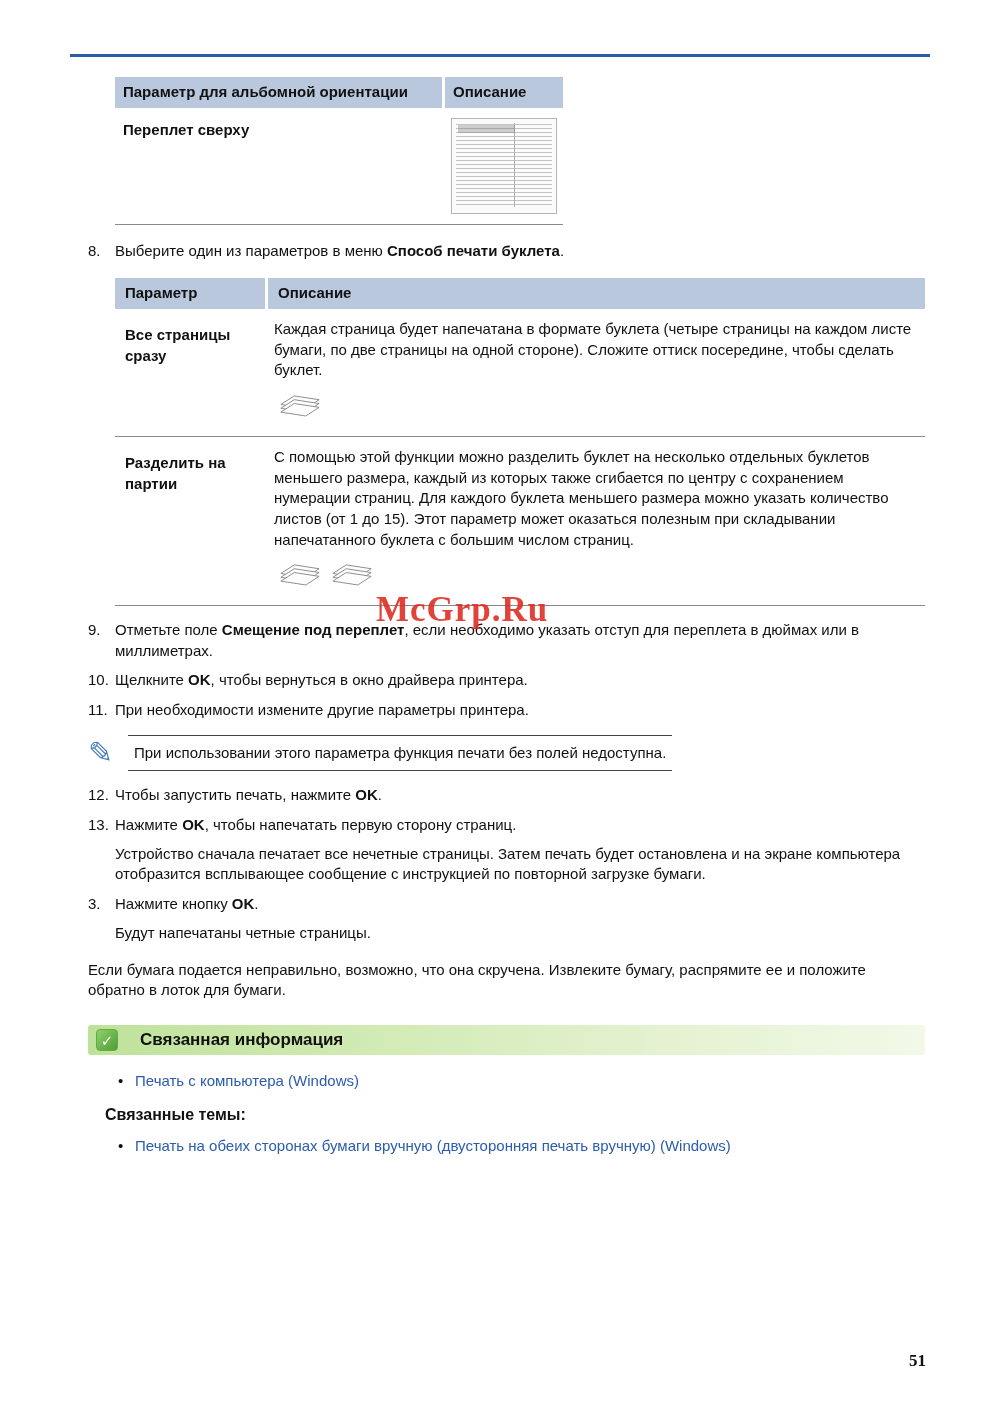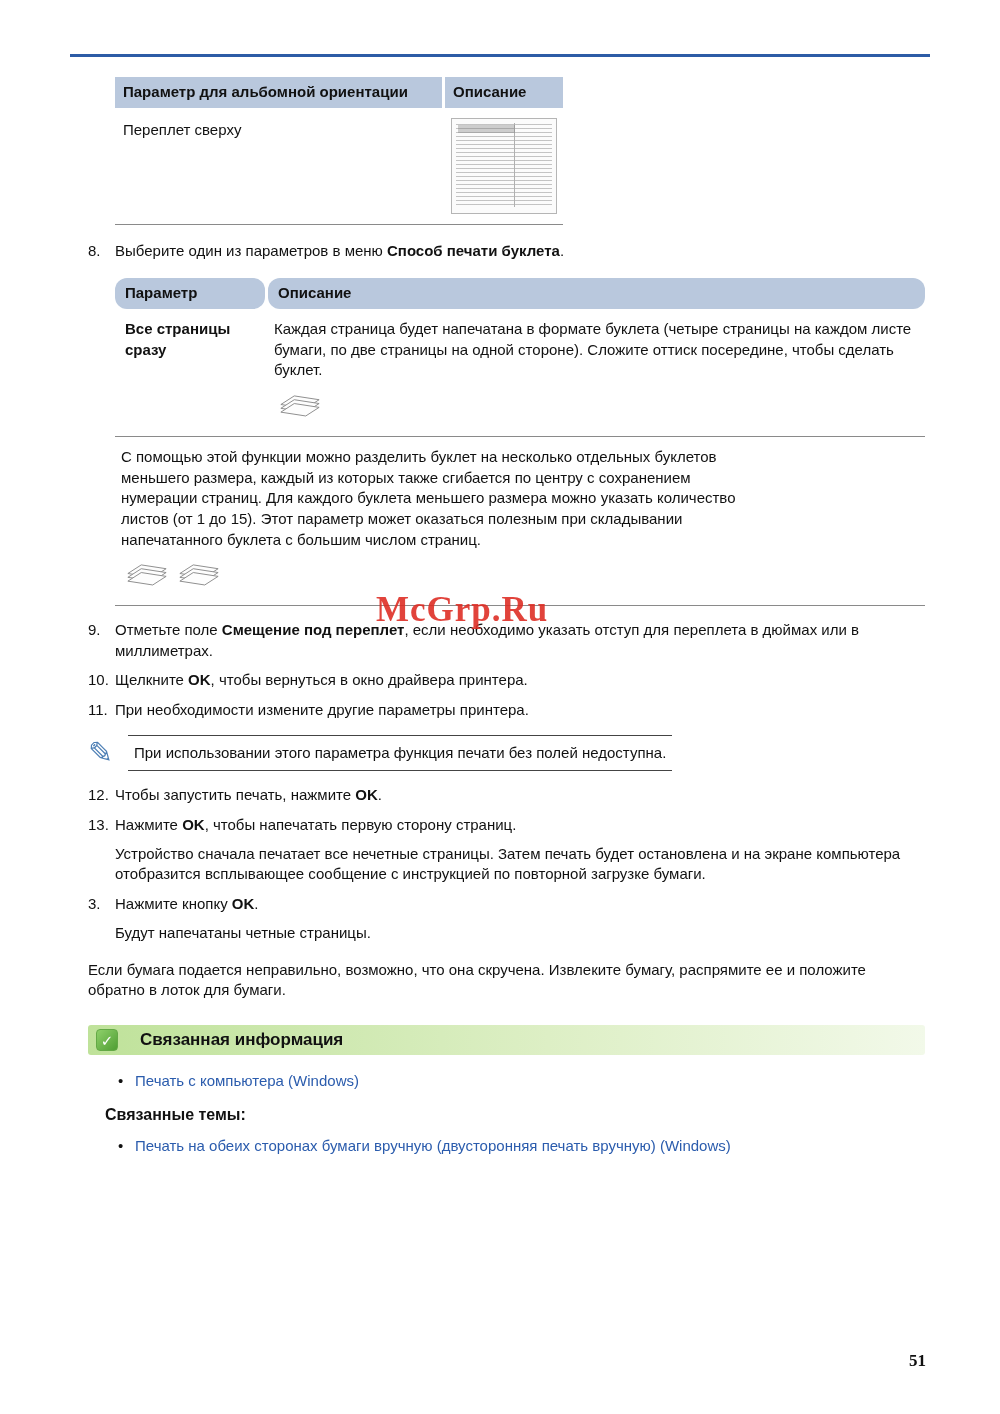--- a/index.html
+++ b/index.html
@@ -13,21 +13,21 @@
   .top-rule { height:3px; background:#2d5ca6; margin:54px 70px 20px 70px; }
   .content { padding:0 75px 0 88px; }
 
   
   .tbl1 { margin-left:27px; width:448px; margin-bottom:16px; }
   .tbl1 .trow { display:flex; }
   .tbl1 .head .cell { background:#b9c8dd; font-weight:bold; padding:5px 8px; }
   .tbl1 .c1 { width:327px; margin-right:3px; }
   .tbl1 .c2 { width:118px; }
   .tbl1 .body { border-bottom:1px solid #8a8a8a; }
-  .tbl1 .body .c1 { font-weight:normal; padding:12px 8px; }
+  .tbl1 .body .c1 { font-weight:bold; padding:12px 8px; }
   .tbl1 .body .c2 { padding:10px 0; display:flex; justify-content:center; align-items:flex-start; }
 
   
   .prev { position:relative; background:#fbfbfb; }
   .prev1 { width:106px; height:96px; border:1px solid #b5b5b5; overflow:hidden; }
   .prev1 .lines {
     position:absolute; left:4px; right:4px; top:5px; bottom:8px;
     background-image:repeating-linear-gradient(to bottom, rgba(150,150,150,.55) 0 1px, transparent 1px 4px);
   }
   .prev1 .vline { position:absolute; top:4px; bottom:6px; left:60%; width:1px; background:#b0b0b0; }
@@ -47,25 +47,25 @@
   
   .step { display:flex; margin-bottom:9px; }
   .step .num { flex:none; width:27px; }
   .step .stext { flex:1; }
   .sbody { margin-top:8px; }
   b { font-weight:bold; }
 
   
   .tbl2 { margin:17px 0 14px 27px; width:810px; }
   .tbl2 .trow { display:flex; }
-  .tbl2 .head .cell { background:#b9c8dd; font-weight:bold; padding:5px 10px;border-radius:12px; }
+  .tbl2 .head .cell { background:#b9c8dd; font-weight:bold; padding:5px 10px; }
   .tbl2 .c1 { width:150px; margin-right:3px; }
   .tbl2 .c2 { width:657px; }
   .tbl2 .body { border-bottom:1px solid #8a8a8a; }
-  .tbl2 .body .c1 { font-weight:bold; padding:10px 10px; }
+  .tbl2 .body .c1 { font-weight:bold; padding:16px 10px; }
   .tbl2 .body .c2 { padding:10px 10px 12px 6px; }
   .icon-row { margin-top:10px; padding-left:4px; }
   .booklet-icon { display:inline-block; margin-right:4px; vertical-align:middle; }
 
   
   .step9-wrap { position:relative; }
   .watermark {
     position:absolute; top:-34px; left:288px;
     font-family:"Liberation Serif","DejaVu Serif",serif;
     font-size:35px; font-weight:bold; color:rgba(221,41,32,.88);
@@ -144,20 +144,21 @@
                   <path d="M3 14 L17 5 L43 9 L29 18 Z"></path>
                   <path d="M3 18 L17 9 L43 13 L29 22 Z"></path>
                   <path d="M3 22 L17 13 L43 17 L29 26 Z"></path>
                 </g>
               </svg>
             </span>
           </div>
         </div>
       </div>
       <div class="trow body">
+        <div class="c1">Разделить на партии</div>
         <div class="c2">
           <div>С помощью этой функции можно разделить буклет на несколько отдельных буклетов меньшего размера, каждый из которых также сгибается по центру с сохранением нумерации страниц. Для каждого буклета меньшего размера можно указать количество листов (от 1 до 15). Этот параметр может оказаться полезным при складывании напечатанного буклета с большим числом страниц.</div>
           <div class="icon-row">
             <span class="booklet-icon">
               <svg viewBox="0 0 46 28" width="44" height="27">
                 <g fill="#fdfdfd" stroke="#8a8a8a" stroke-width="1">
                   <path d="M3 14 L17 5 L43 9 L29 18 Z"></path>
                   <path d="M3 18 L17 9 L43 13 L29 22 Z"></path>
                   <path d="M3 22 L17 13 L43 17 L29 26 Z"></path>
                 </g>

